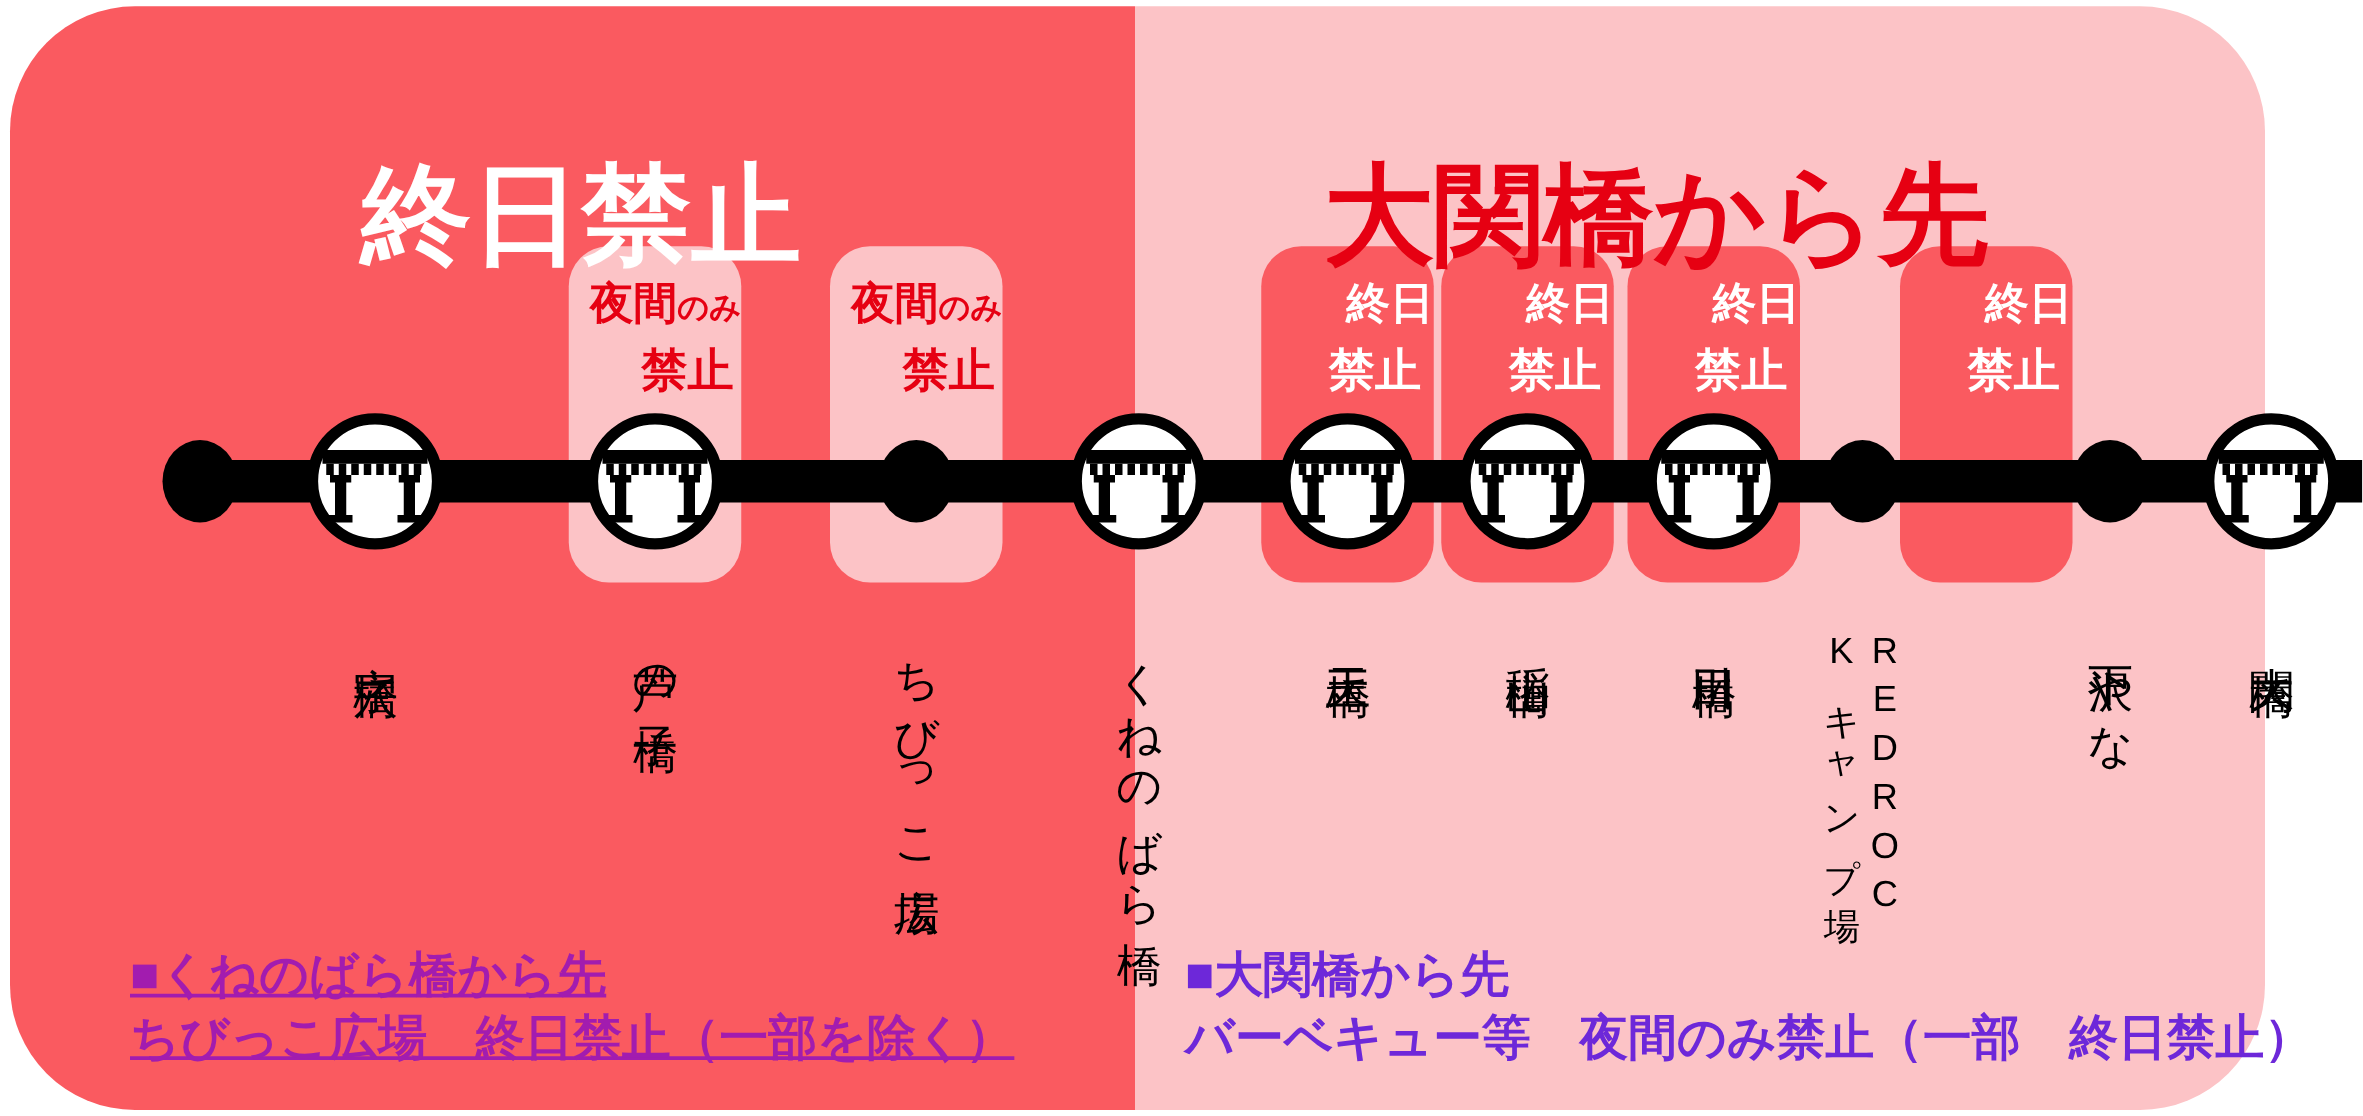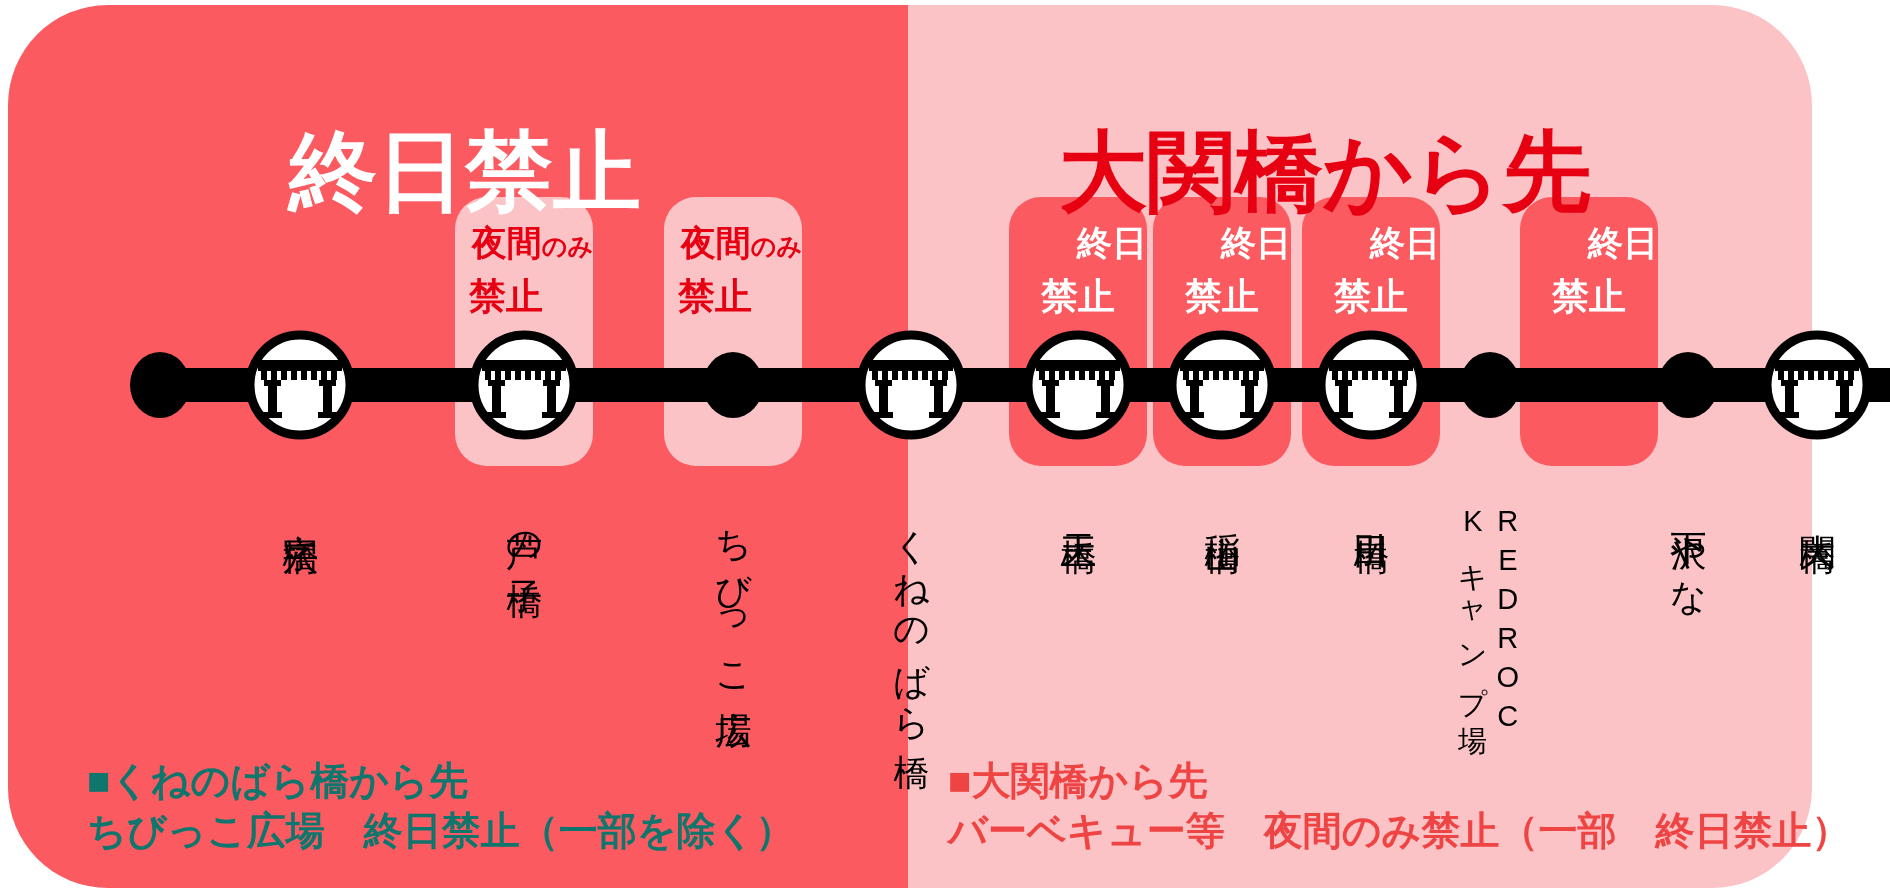--- a/index.html
+++ b/index.html
@@ -22,39 +22,39 @@
   .river-line{position:absolute;left:150px;top:368px;width:1740px;height:34px;background:#000;z-index:2;}
 
   .badge{
     position:absolute;top:197px;width:138px;height:269px;border-radius:32px;
     z-index:1;box-sizing:border-box;padding-top:20px;font-weight:bold;
   }
   .badge-allday{background:#FA5A60;color:#FFFFFF;text-align:center;}
   .badge-night{background:#FCC3C6;color:#E60012;text-align:left;padding-left:14px;}
   .badge .l1{font-size:35px;line-height:1.5;text-align:right;}
   .badge .l1 .small{font-size:25px;}
-  .badge .l2{font-size:37px;line-height:1.45;}
+  .badge .l2{font-size:37px;line-height:1.45;margin-left:44px;}
 
   .dot{position:absolute;top:352px;width:60px;height:66px;background:#000;border-radius:50%;z-index:3;}
   .bridge-node{position:absolute;top:330px;width:110px;height:110px;z-index:3;}
 
   .node-label{
     position:absolute;top:505px;z-index:4;color:#000;
     writing-mode:vertical-rl;text-orientation:upright;
     font-size:36px;letter-spacing:3px;line-height:1.08;
     transform:translateX(-50%);white-space:pre;
   }
   .node-label.long{
     font-size:29px;letter-spacing:7px;height:260px;line-height:1.2;
     word-break:break-all;white-space:normal;
   }
 
   .footnote{position:absolute;top:756px;z-index:5;font-weight:bold;font-size:39px;line-height:1.27;}
-  #footnote-left{left:87px;color:#0f766e;}
-  #footnote-right{left:948px;color:#ef4444;}
+  #footnote-left{left:104px;color:#a21caf;text-decoration:underline;}
+  #footnote-right{left:948px;color:#6d28d9;}
 </style>
 </head>
 <body>
 
 <div class="canvas">
   <div class="zone zone-left"></div>
   <div class="zone zone-right"></div>
 
   <div class="zone-title" id="title-left">終日禁止</div>
   <div class="zone-title" id="title-right">大関橋から先</div>

